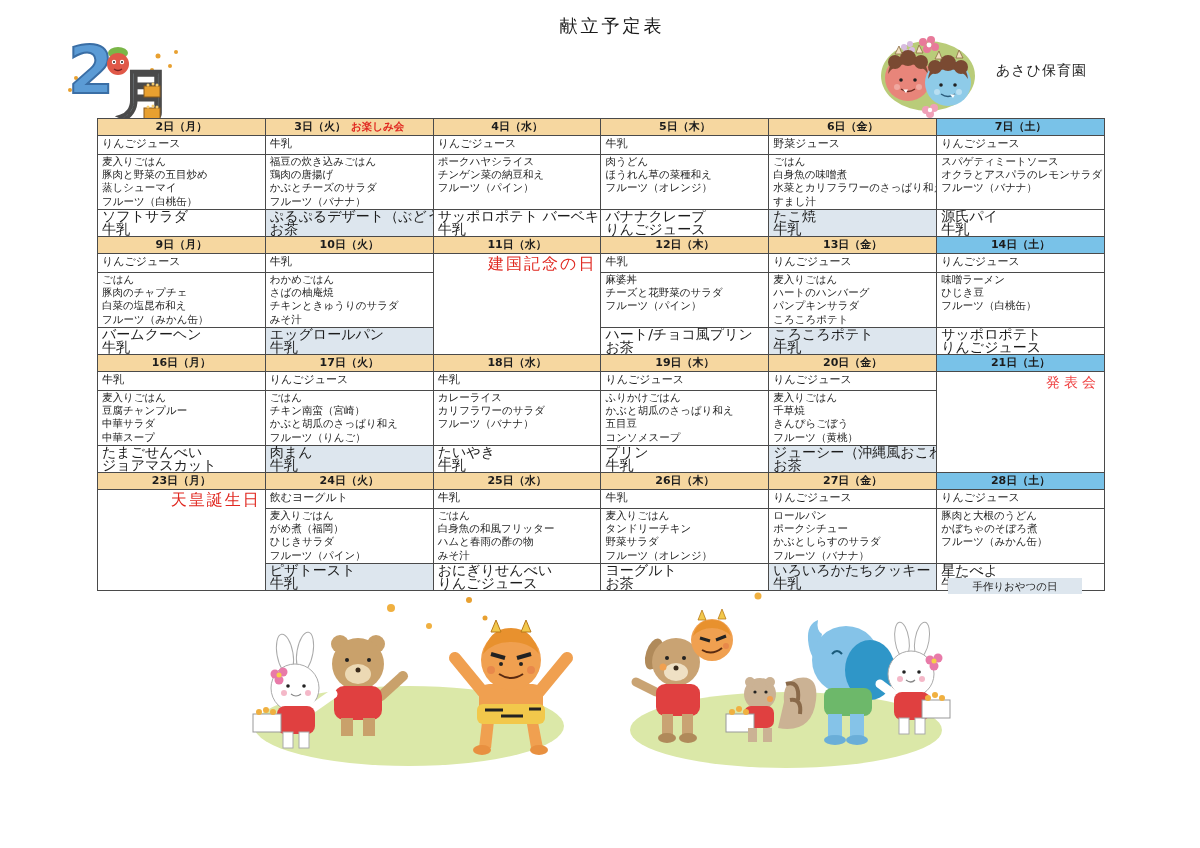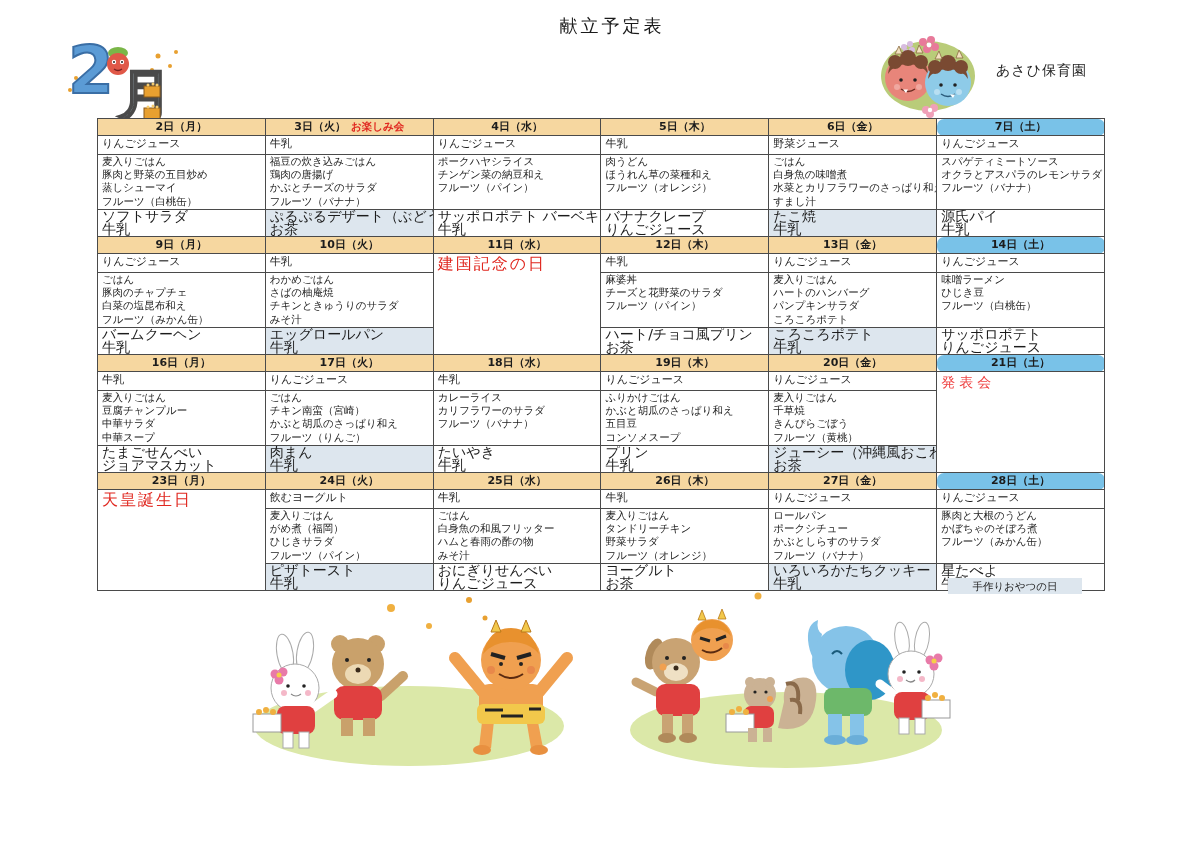--- a/index.html
+++ b/index.html
@@ -31,27 +31,27 @@
     position:absolute;left:97px;top:118px;width:1008px;
     border-collapse:collapse;table-layout:fixed;
   }
   table.menu th,table.menu td{
     border:1px solid #4a4a4a;padding:0 4px;vertical-align:top;overflow:hidden;
   }
   th.day-head{
     height:16px;background:#f6d7a0;font-size:11px;font-weight:bold;
     text-align:center;vertical-align:middle;padding:1px 2px;white-space:nowrap;
   }
-  th.day-head.sat{background:#79c2e8;border-radius:7px;}
+  th.day-head.sat{background:#79c2e8;}
   th.day-head .note{color:#e02820;margin-left:5px;font-size:10.5px;}
   td.drink-cell{height:18px;font-size:11px;vertical-align:middle;white-space:nowrap;}
   td.lunch-cell{height:54px;font-size:10.5px;line-height:13.2px;padding-top:2px;}
   td.snack-cell{height:26px;font-size:14px;line-height:12.5px;padding-top:1px;}
   td.snack-cell.hl{background:#dde6ee;}
-  td.holiday-cell{background:#fff;text-align:left;vertical-align:middle;}
+  td.holiday-cell{background:#fff;text-align:right;vertical-align:middle;}
   .holiday{font-size:16px;letter-spacing:2px;}
   .holiday.red{color:#e02820;}
   .holiday.black{color:#ef4444;font-size:14px;letter-spacing:4px;}
   .menu-item{white-space:nowrap;}
   
   .legend{
     position:absolute;left:948px;top:578px;width:134px;height:16px;
     background:#dde6ee;font-size:10.5px;text-align:center;line-height:16px;
   }
   

